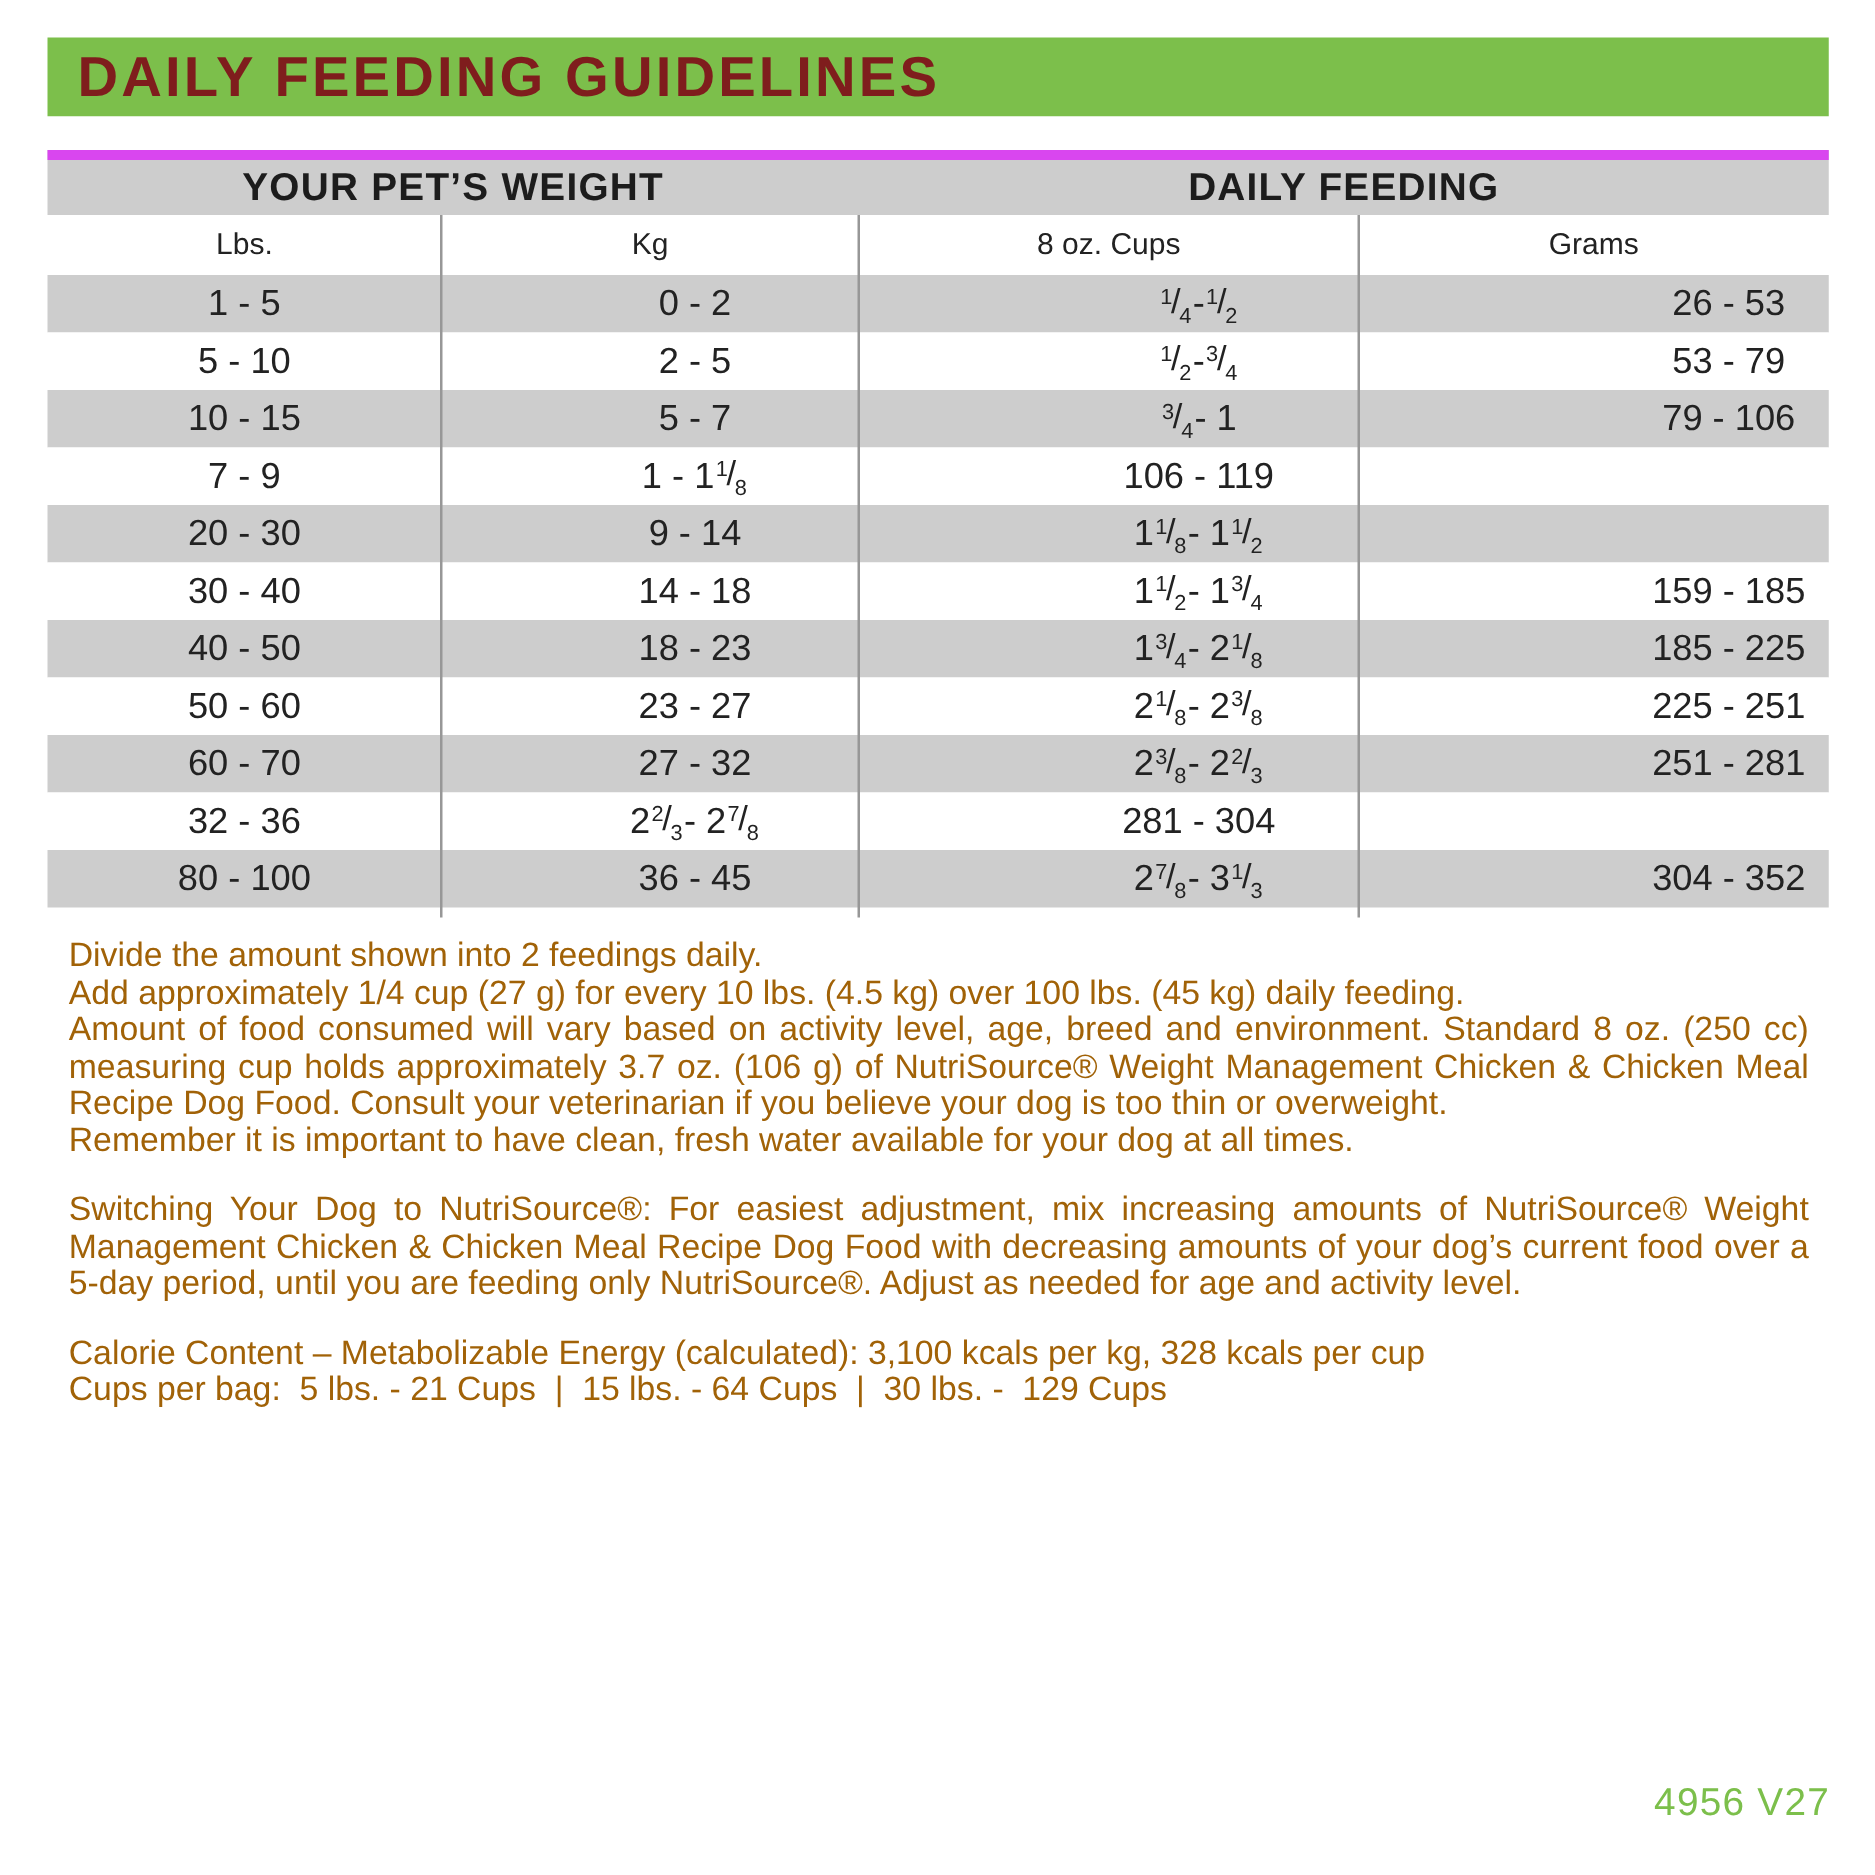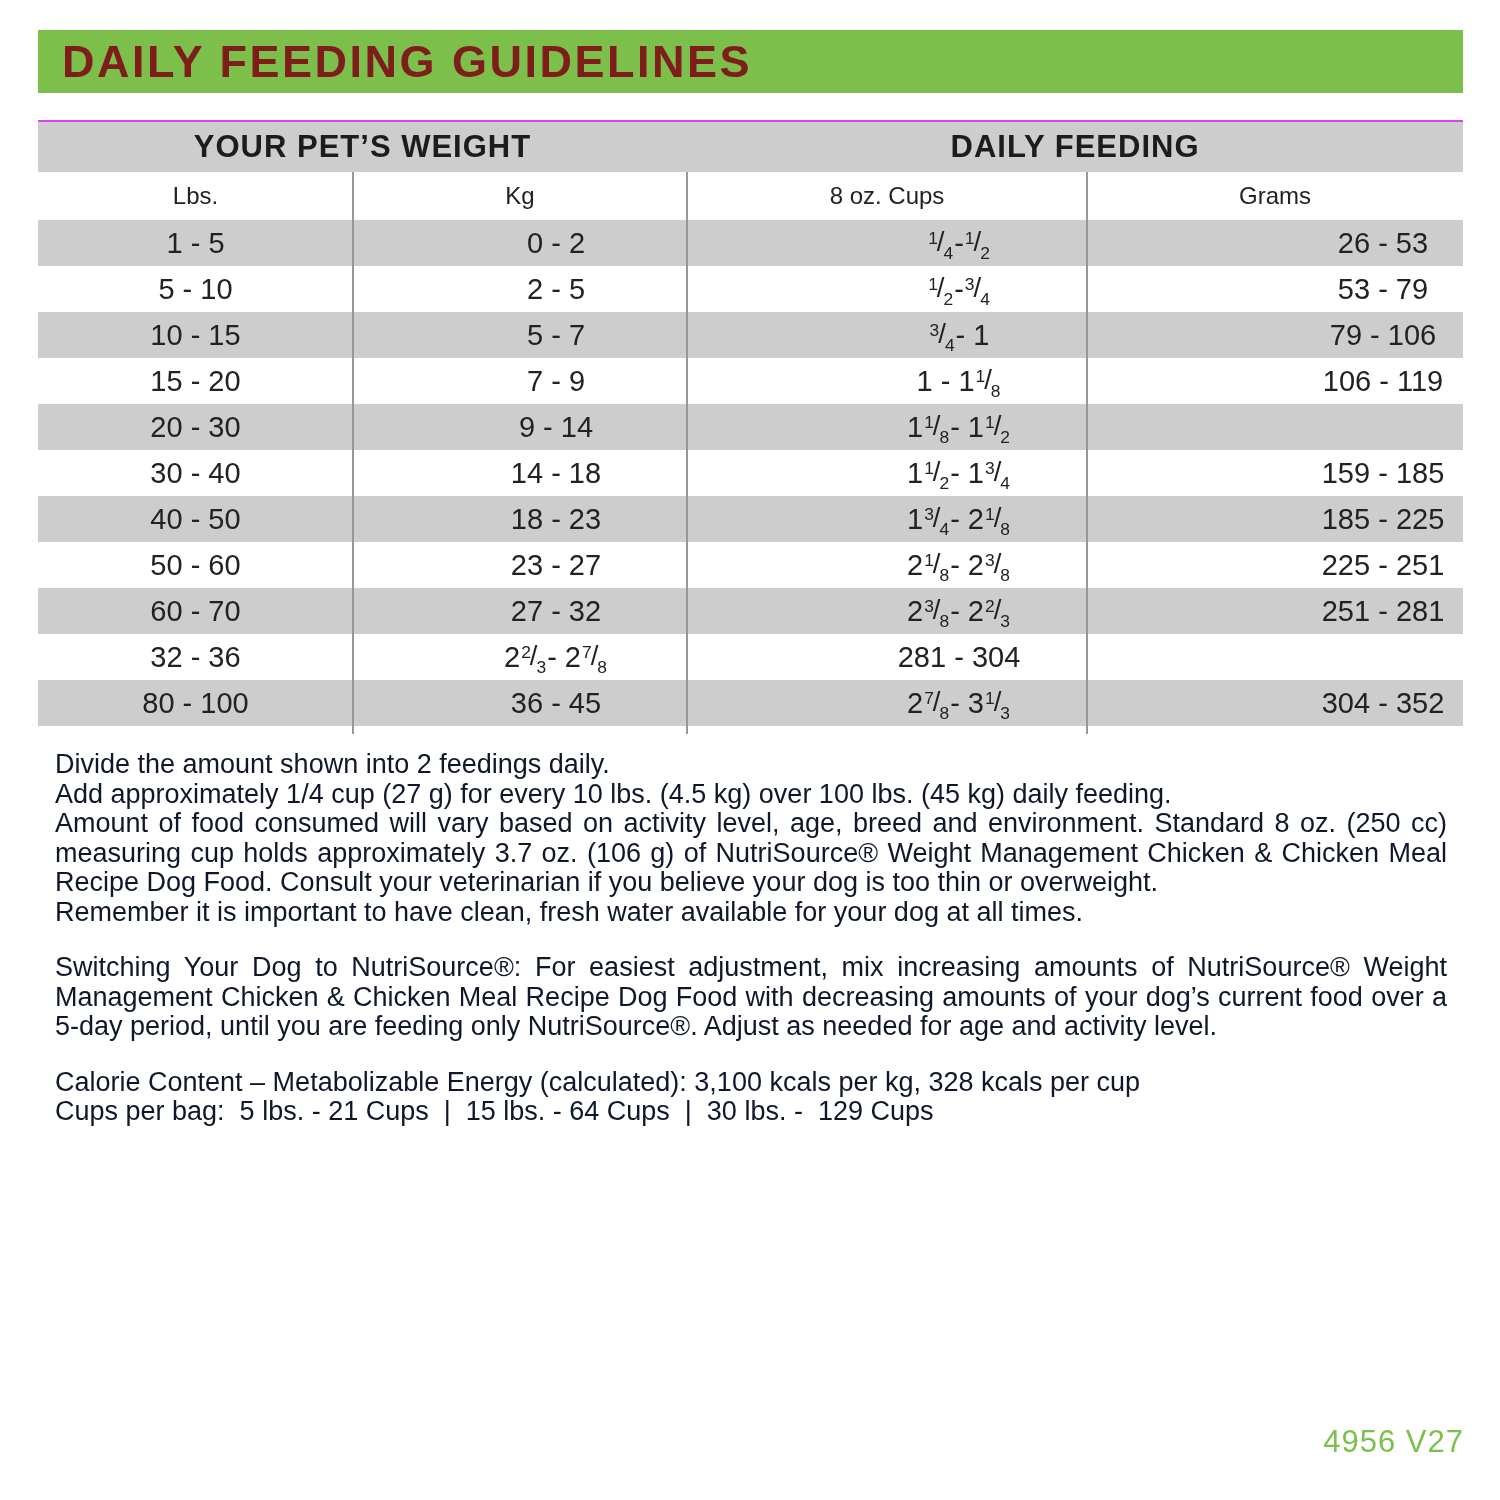--- a/index.html
+++ b/index.html
@@ -28,21 +28,21 @@
   }
   .banner-title{
     color:#7f1d1d;font-weight:bold;font-size:45px;letter-spacing:2.5px;
     line-height:1;
   }
 
   
   .tbl{position:absolute;left:38px;top:120px;width:1425px;}
   .group-head{
     display:flex;height:52px;background:var(--row-gray);
-    border-top:2px solid #d946ef;
+    border-top:8px solid #d946ef;
   }
   .group-cell{
     display:flex;align-items:center;justify-content:center;
     font-weight:bold;font-size:31px;letter-spacing:1px;color:#1c1c1c;
   }
   .group-cell.gw{width:649px;}
   .group-cell.gf{width:776px;}
 
   .col-head,.trow{
     display:grid;
@@ -67,21 +67,21 @@
 
   
   .frac{display:inline-block;line-height:1;margin:0 1px;}
   .fr-n{font-size:0.60em;position:relative;top:-0.50em;}
   .fr-s{font-size:0.95em;position:relative;top:-0.04em;margin:0 -1px;}
   .fr-d{font-size:0.60em;position:relative;top:0.38em;}
 
   
   .notes{position:absolute;left:55px;top:750px;width:1392px;}
   .note{
-    font-size:27px;line-height:29.5px;color:#0f172a;
+    font-size:27px;line-height:29.5px;color:#a16207;
   }
   .note.justify{text-align:justify;}
   .note.bold{font-weight:normal;}
   .note b, .note strong{font-weight:normal;}
   .gap-md{height:26px;}
   .prewrap{white-space:pre-wrap;}
 
   
   .footer-code{
     position:absolute;right:36px;top:1424px;
@@ -121,21 +121,20 @@
           <div class="tcell"><span class="frac"><span class="fr-n">1</span><span class="fr-s">/</span><span class="fr-d">2</span></span> - <span class="frac"><span class="fr-n">3</span><span class="fr-s">/</span><span class="fr-d">4</span></span></div>
           <div class="tcell">53 - 79</div>
         </div>
         <div class="trow shade">
           <div class="tcell">10 - 15</div>
           <div class="tcell">5 - 7</div>
           <div class="tcell"><span class="frac"><span class="fr-n">3</span><span class="fr-s">/</span><span class="fr-d">4</span></span> - 1</div>
           <div class="tcell">79 - 106</div>
         </div>
         <div class="trow">
-          <div class="tcell">15 - 20</div>
           <div class="tcell">7 - 9</div>
           <div class="tcell">1 - 1 <span class="frac"><span class="fr-n">1</span><span class="fr-s">/</span><span class="fr-d">8</span></span></div>
           <div class="tcell">106 - 119</div>
         </div>
         <div class="trow shade">
           <div class="tcell">20 - 30</div>
           <div class="tcell">9 - 14</div>
           <div class="tcell">1 <span class="frac"><span class="fr-n">1</span><span class="fr-s">/</span><span class="fr-d">8</span></span> - 1 <span class="frac"><span class="fr-n">1</span><span class="fr-s">/</span><span class="fr-d">2</span></span></div>
         </div>
         <div class="trow">

